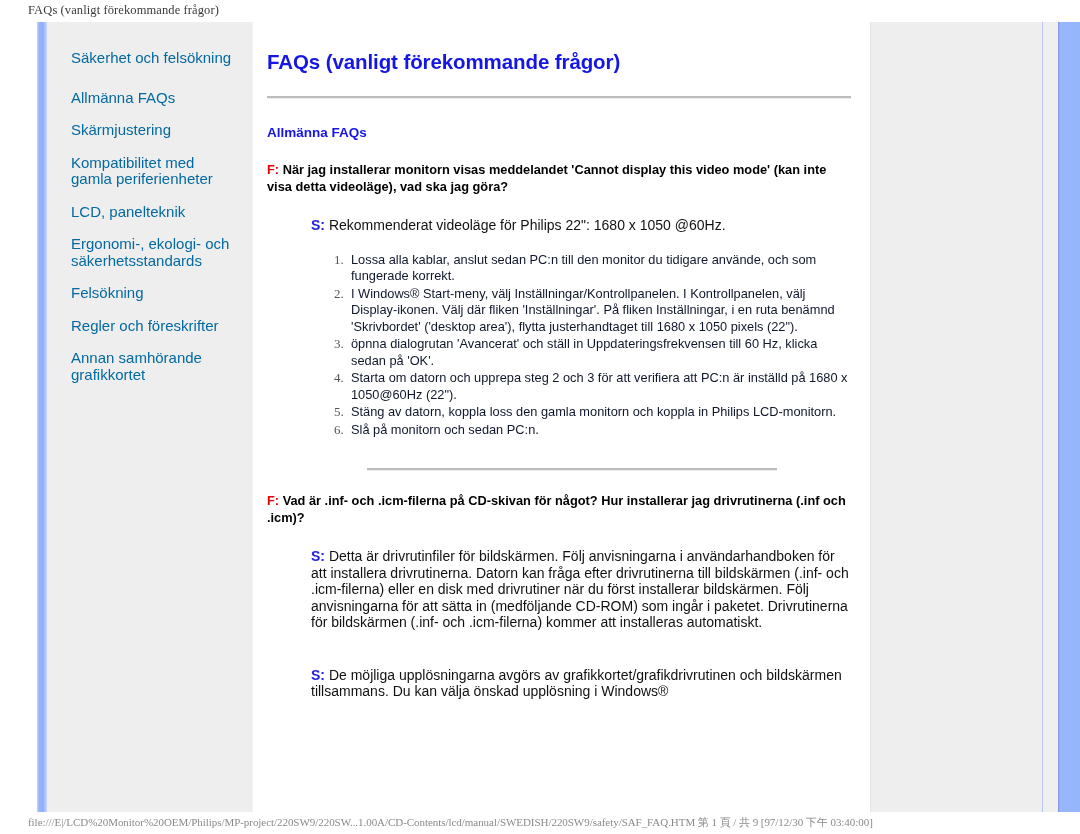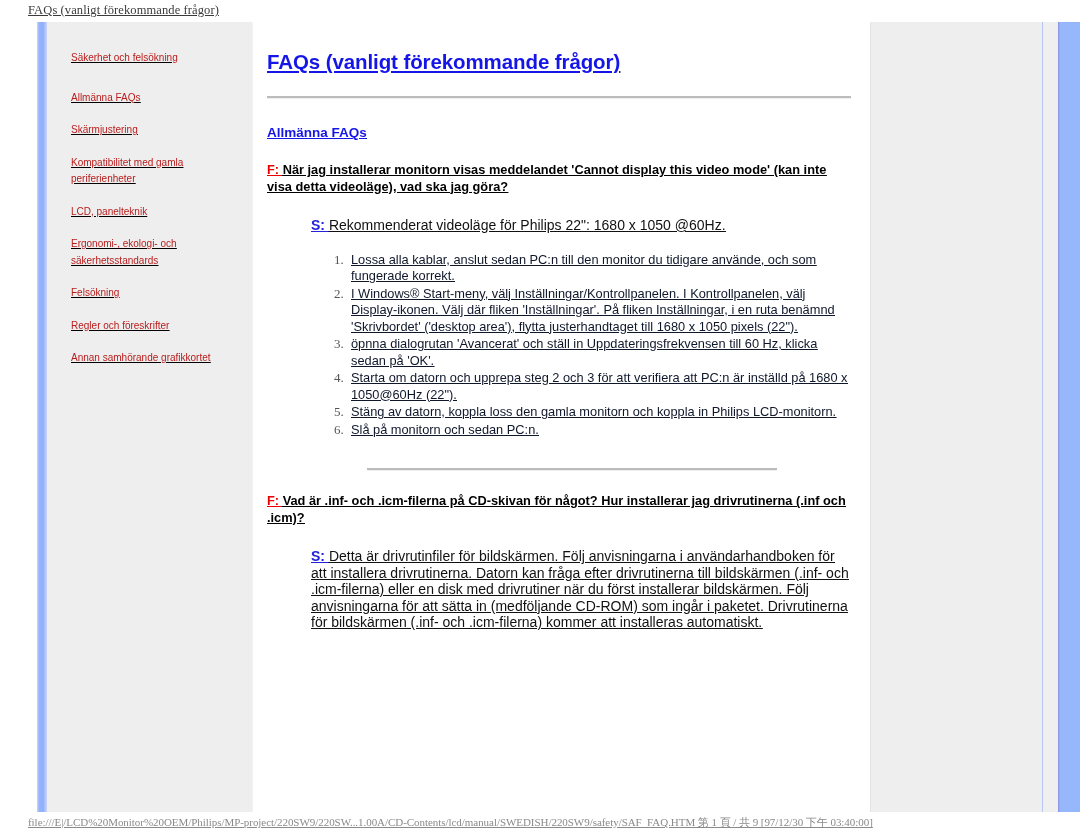--- a/index.html
+++ b/index.html
@@ -1,15 +1,15 @@
 <!DOCTYPE html>
 <html><head>
 <meta charset="utf-8">
 <style>
-  * { box-sizing: border-box; text-decoration: underline; }
+  * { box-sizing: border-box; }
   html, body {
     margin: 0; padding: 0;
     width: 1080px; height: 834px;
     background: #ffffff;
     font-family: "Liberation Sans", sans-serif;
     overflow: hidden;
   }
 
   
   .page-caption {
@@ -56,22 +56,22 @@
   
   .sidebar {
     position: absolute;
     left: 47px; top: 0;
     width: 205px; height: 790px;
     background: #eeeeee;
   }
   .sidebar-inner { padding: 28px 14px 0 24px; }
   .nav-link {
     display: block;
-    color: #b91c1c;
-    font-size: 10px;
+    color: #0369a1;
+    font-size: 15px;
     line-height: 16.5px;
     text-decoration: none;
     margin-bottom: 16px;
     cursor: pointer;
   }
   .nav-link.first { margin-bottom: 23px; }
 
   
   .content {
     position: absolute;
@@ -222,20 +222,24 @@
           <span class="q-marker">F: </span>
           <span>Vad är .inf- och .icm-filerna på CD-skivan för något? Hur installerar jag drivrutinerna (.inf och .icm)?</span>
         </p>
         <p class="answer">
           <span class="a-marker">S: </span>
           <span>Detta är drivrutinfiler för bildskärmen. Följ anvisningarna i användarhandboken för att installera drivrutinerna. Datorn kan fråga efter drivrutinerna till bildskärmen (.inf- och .icm-filerna) eller en disk med drivrutiner när du först installerar bildskärmen. Följ anvisningarna för att sätta in (medföljande CD-ROM) som ingår i paketet. Drivrutinerna för bildskärmen (.inf- och .icm-filerna) kommer att installeras automatiskt.</span>
         </p>
       </div>
 
       <div class="qa" style="margin-top:36px;">
+        <p class="answer">
+          <span class="a-marker">S: </span>
+          <span>De möjliga upplösningarna avgörs av grafikkortet/grafikdrivrutinen och bildskärmen tillsammans. Du kan välja önskad upplösning i Windows®</span>
+        </p>
       </div>
 
     </div>
   </main>
 
   <div class="right-panel"></div>
   <div class="right-gap"></div>
   <div class="right-accent"></div>
 
 </div>

